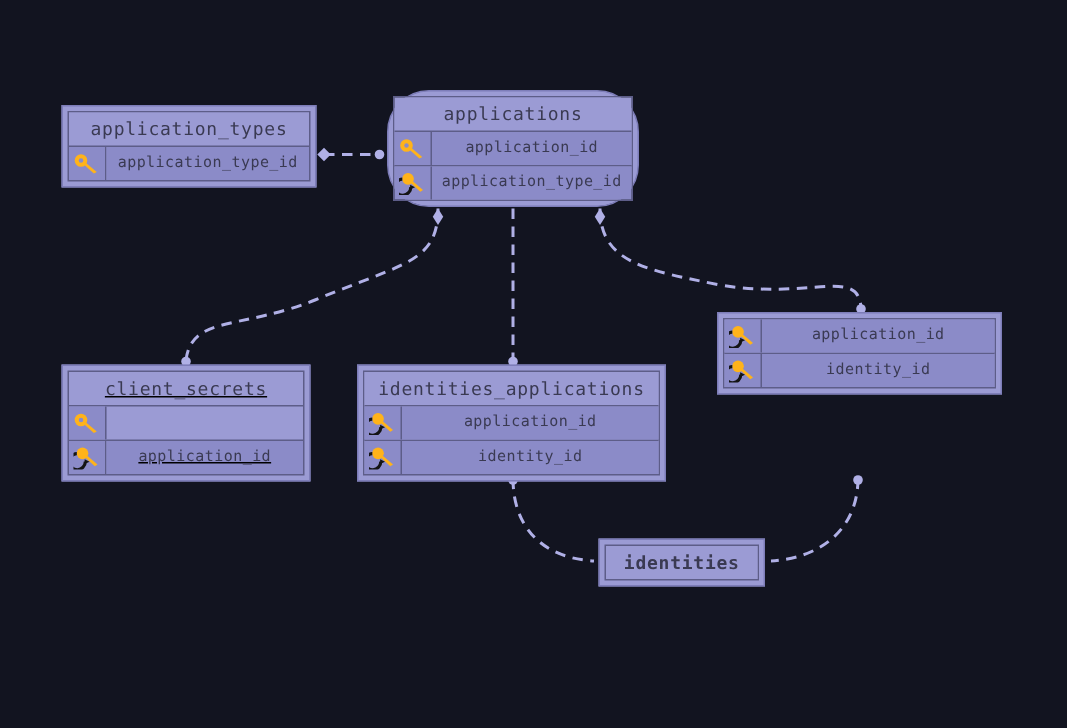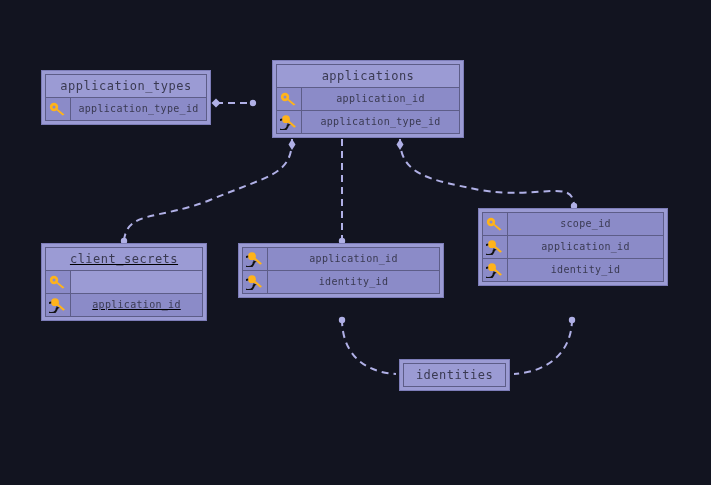--- a/index.html
+++ b/index.html
@@ -53,25 +53,25 @@
     line-height:22px;
     text-align:center;
     white-space:nowrap;
     overflow:hidden;
     letter-spacing:.3px;
   }
   .keyicon{display:block;}
 
   
   #n-application_types{left:41px;top:70px;width:170px;}
-  #n-applications{left:272px;top:60px;width:192px;}
+  #n-applications{left:258px;top:60px;width:168px;border-radius:28px;}
   #n-client_secrets{left:41px;top:243px;width:166px;text-decoration:underline;}
   #n-identities_applications{left:238px;top:243px;width:206px;}
   #n-scopes{left:478px;top:208px;width:190px;}
-  #n-identities{left:399px;top:359px;width:111px;}
+  #n-identities{left:399px;top:359px;width:111px;font-weight:bold;}
 </style>
 </head>
 <body>
 
 <div id="canvas">
 
   <svg class="edges" viewBox="0 0 711 485">
     <g fill="none" stroke="#b0b0e6" stroke-width="2" stroke-dasharray="7,5">
       <path d="M216,103 L253,103"></path>
       <path d="M292,139 C292,175 270,175 210,200 C160,220 128,210 124,240"></path>
@@ -157,20 +157,21 @@
             <path d="M7.4,8.2 l3.3,1.6 l-3.3,1.6 z" fill="#141414"></path>
           </svg>
         </div>
         <div class="namecell">application_id</div>
       </div>
     </div>
   </div>
 
   <div class="table" id="n-identities_applications">
     <div class="tbl-inner">
+      <div class="tbl-title">identities_applications</div>
       <div class="row">
         <div class="keycell">
           <svg class="keyicon" width="18" height="15" viewBox="0 0 18 15">
             <circle cx="6" cy="4.2" r="3.9" fill="#ffb31a"></circle>
             <path d="M9,5.6 L16,11.6 L14.2,12.8 L8,7.2 Z" fill="#ffb31a"></path>
             <path d="M2.2,5.5 a4.3,4.3 0 1,0 4.6,4.2 l2.1,0 a6.4,6.4 0 1,1 -6.7,-6.3 z" fill="#141414"></path>
             <path d="M7.4,8.2 l3.3,1.6 l-3.3,1.6 z" fill="#141414"></path>
           </svg>
         </div>
         <div class="namecell">application_id</div>
@@ -186,30 +187,20 @@
         </div>
         <div class="namecell">identity_id</div>
       </div>
     </div>
   </div>
 
   <div class="table" id="n-scopes">
     <div class="tbl-inner">
       <div class="row">
         <div class="keycell">
-          <svg class="keyicon" width="18" height="14" viewBox="0 0 18 14">
-            <circle cx="5" cy="5" r="4.2" fill="#ffb31a"></circle>
-              <circle cx="5" cy="5" r="1.5" fill="#8b8bc8"></circle>
-            <path d="M8,6.4 L15.5,12.6 L13.6,13.6 L7,7.8 Z" fill="#ffb31a"></path>
-          </svg>
-        </div>
-        <div class="namecell">scope_id</div>
-      </div>
-      <div class="row">
-        <div class="keycell">
           <svg class="keyicon" width="18" height="15" viewBox="0 0 18 15">
             <circle cx="6" cy="4.2" r="3.9" fill="#ffb31a"></circle>
             <path d="M9,5.6 L16,11.6 L14.2,12.8 L8,7.2 Z" fill="#ffb31a"></path>
             <path d="M2.2,5.5 a4.3,4.3 0 1,0 4.6,4.2 l2.1,0 a6.4,6.4 0 1,1 -6.7,-6.3 z" fill="#141414"></path>
             <path d="M7.4,8.2 l3.3,1.6 l-3.3,1.6 z" fill="#141414"></path>
           </svg>
         </div>
         <div class="namecell">application_id</div>
       </div>
       <div class="row">

